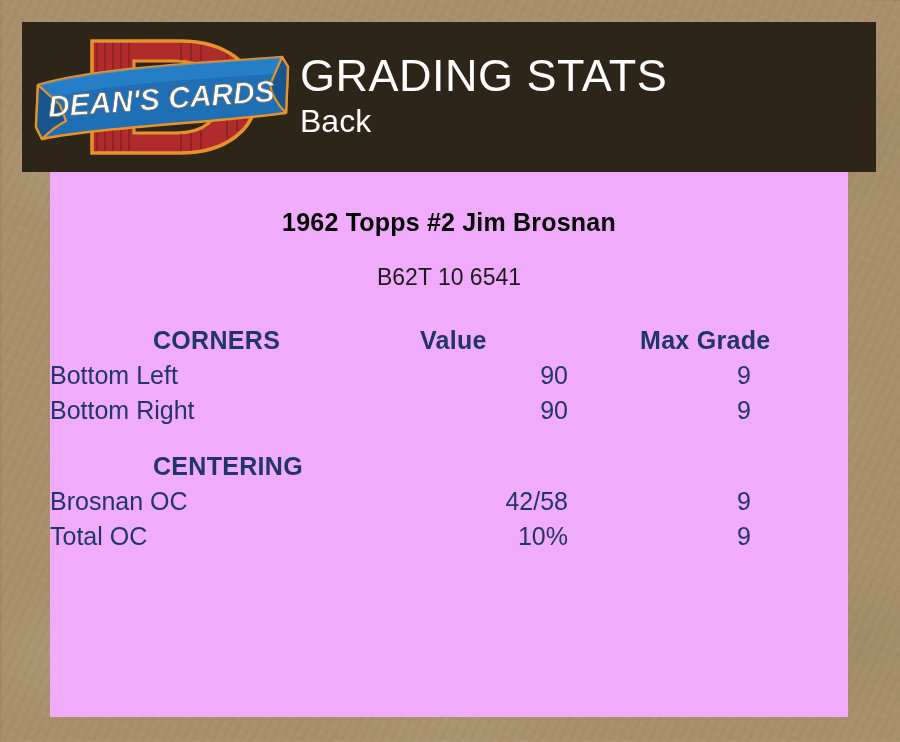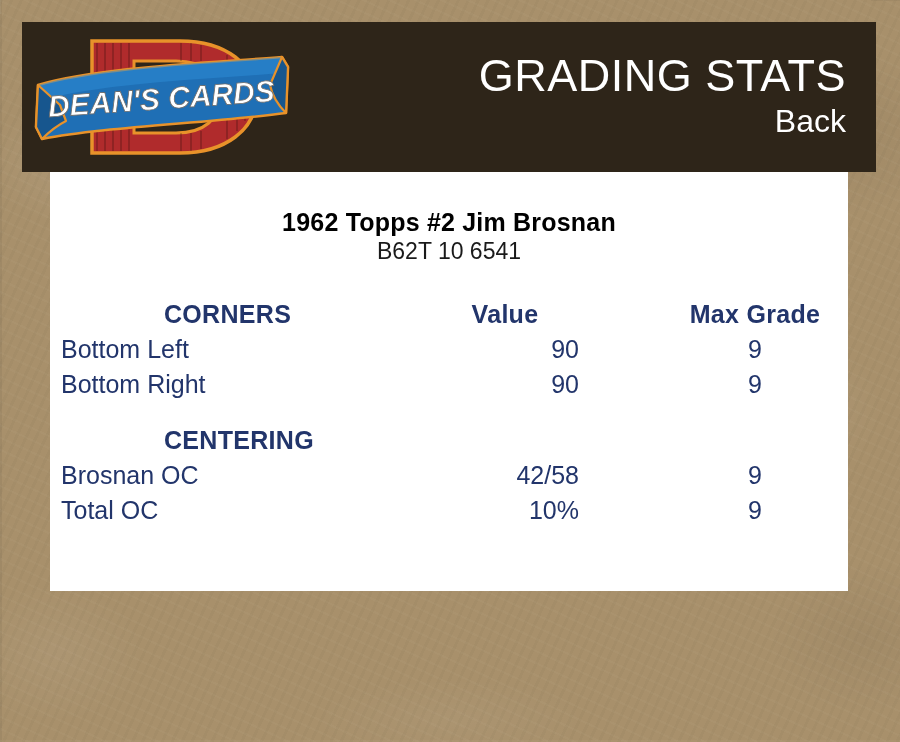--- a/index.html
+++ b/index.html
@@ -61,21 +61,21 @@
     width: 270px;
     height: 140px;
     flex: 0 0 270px;
     margin-left: 8px;
   }
   .logo-svg { display: block; }
 
   
   .title-block {
     flex: 1 1 auto;
-    text-align: right;
+    text-align: left;
     color: #ffffff;
     padding-right: 30px;
   }
   .title-main {
     font-size: 45px;
     line-height: 1.02;
     letter-spacing: 0.5px;
     font-weight: normal;
   }
   .title-sub {
@@ -84,43 +84,43 @@
     font-weight: normal;
     margin-top: 2px;
   }
 
   
   #content-panel {
     position: absolute;
     left: 50px;
     top: 172px;
     width: 798px;
-    height: 419px;
-    background: #ffffff;
+    height: 545px;
+    background: #f0abfc;
     z-index: 2;
   }
 
   .card-title {
     text-align: center;
     color: #000000;
     font-weight: bold;
     font-size: 25px;
     margin-top: 36px;
     letter-spacing: 0.2px;
   }
   .card-subtitle {
     text-align: center;
     color: #1a1a1a;
     font-size: 23px;
-    margin-top: 1px;
+    margin-top: 27px;
   }
 
   
   .stats {
-    margin: 32px 0 0 11px;
+    margin: 32px 0 0 0;
     width: 100%;
     border-collapse: collapse;
     color: #22356b;
   }
   .stats col.c-label  { width: 370px; }
   .stats col.c-value  { width: 220px; }
   .stats col.c-grade  { width: 208px; }
 
   .stats td {
     padding: 0;
@@ -131,21 +131,21 @@
 
   .section-head td {
     font-weight: bold;
     font-size: 25px;
     padding-left: 103px;
     letter-spacing: 0.3px;
   }
   .section-head td.val,
   .section-head td.grd {
     padding-left: 0;
-    text-align: center;
+    text-align: left;
   }
 
   .row-label {
     padding-left: 154px;
   }
   td.val {
     text-align: right;
     padding-right: 72px;
   }
   td.grd {

